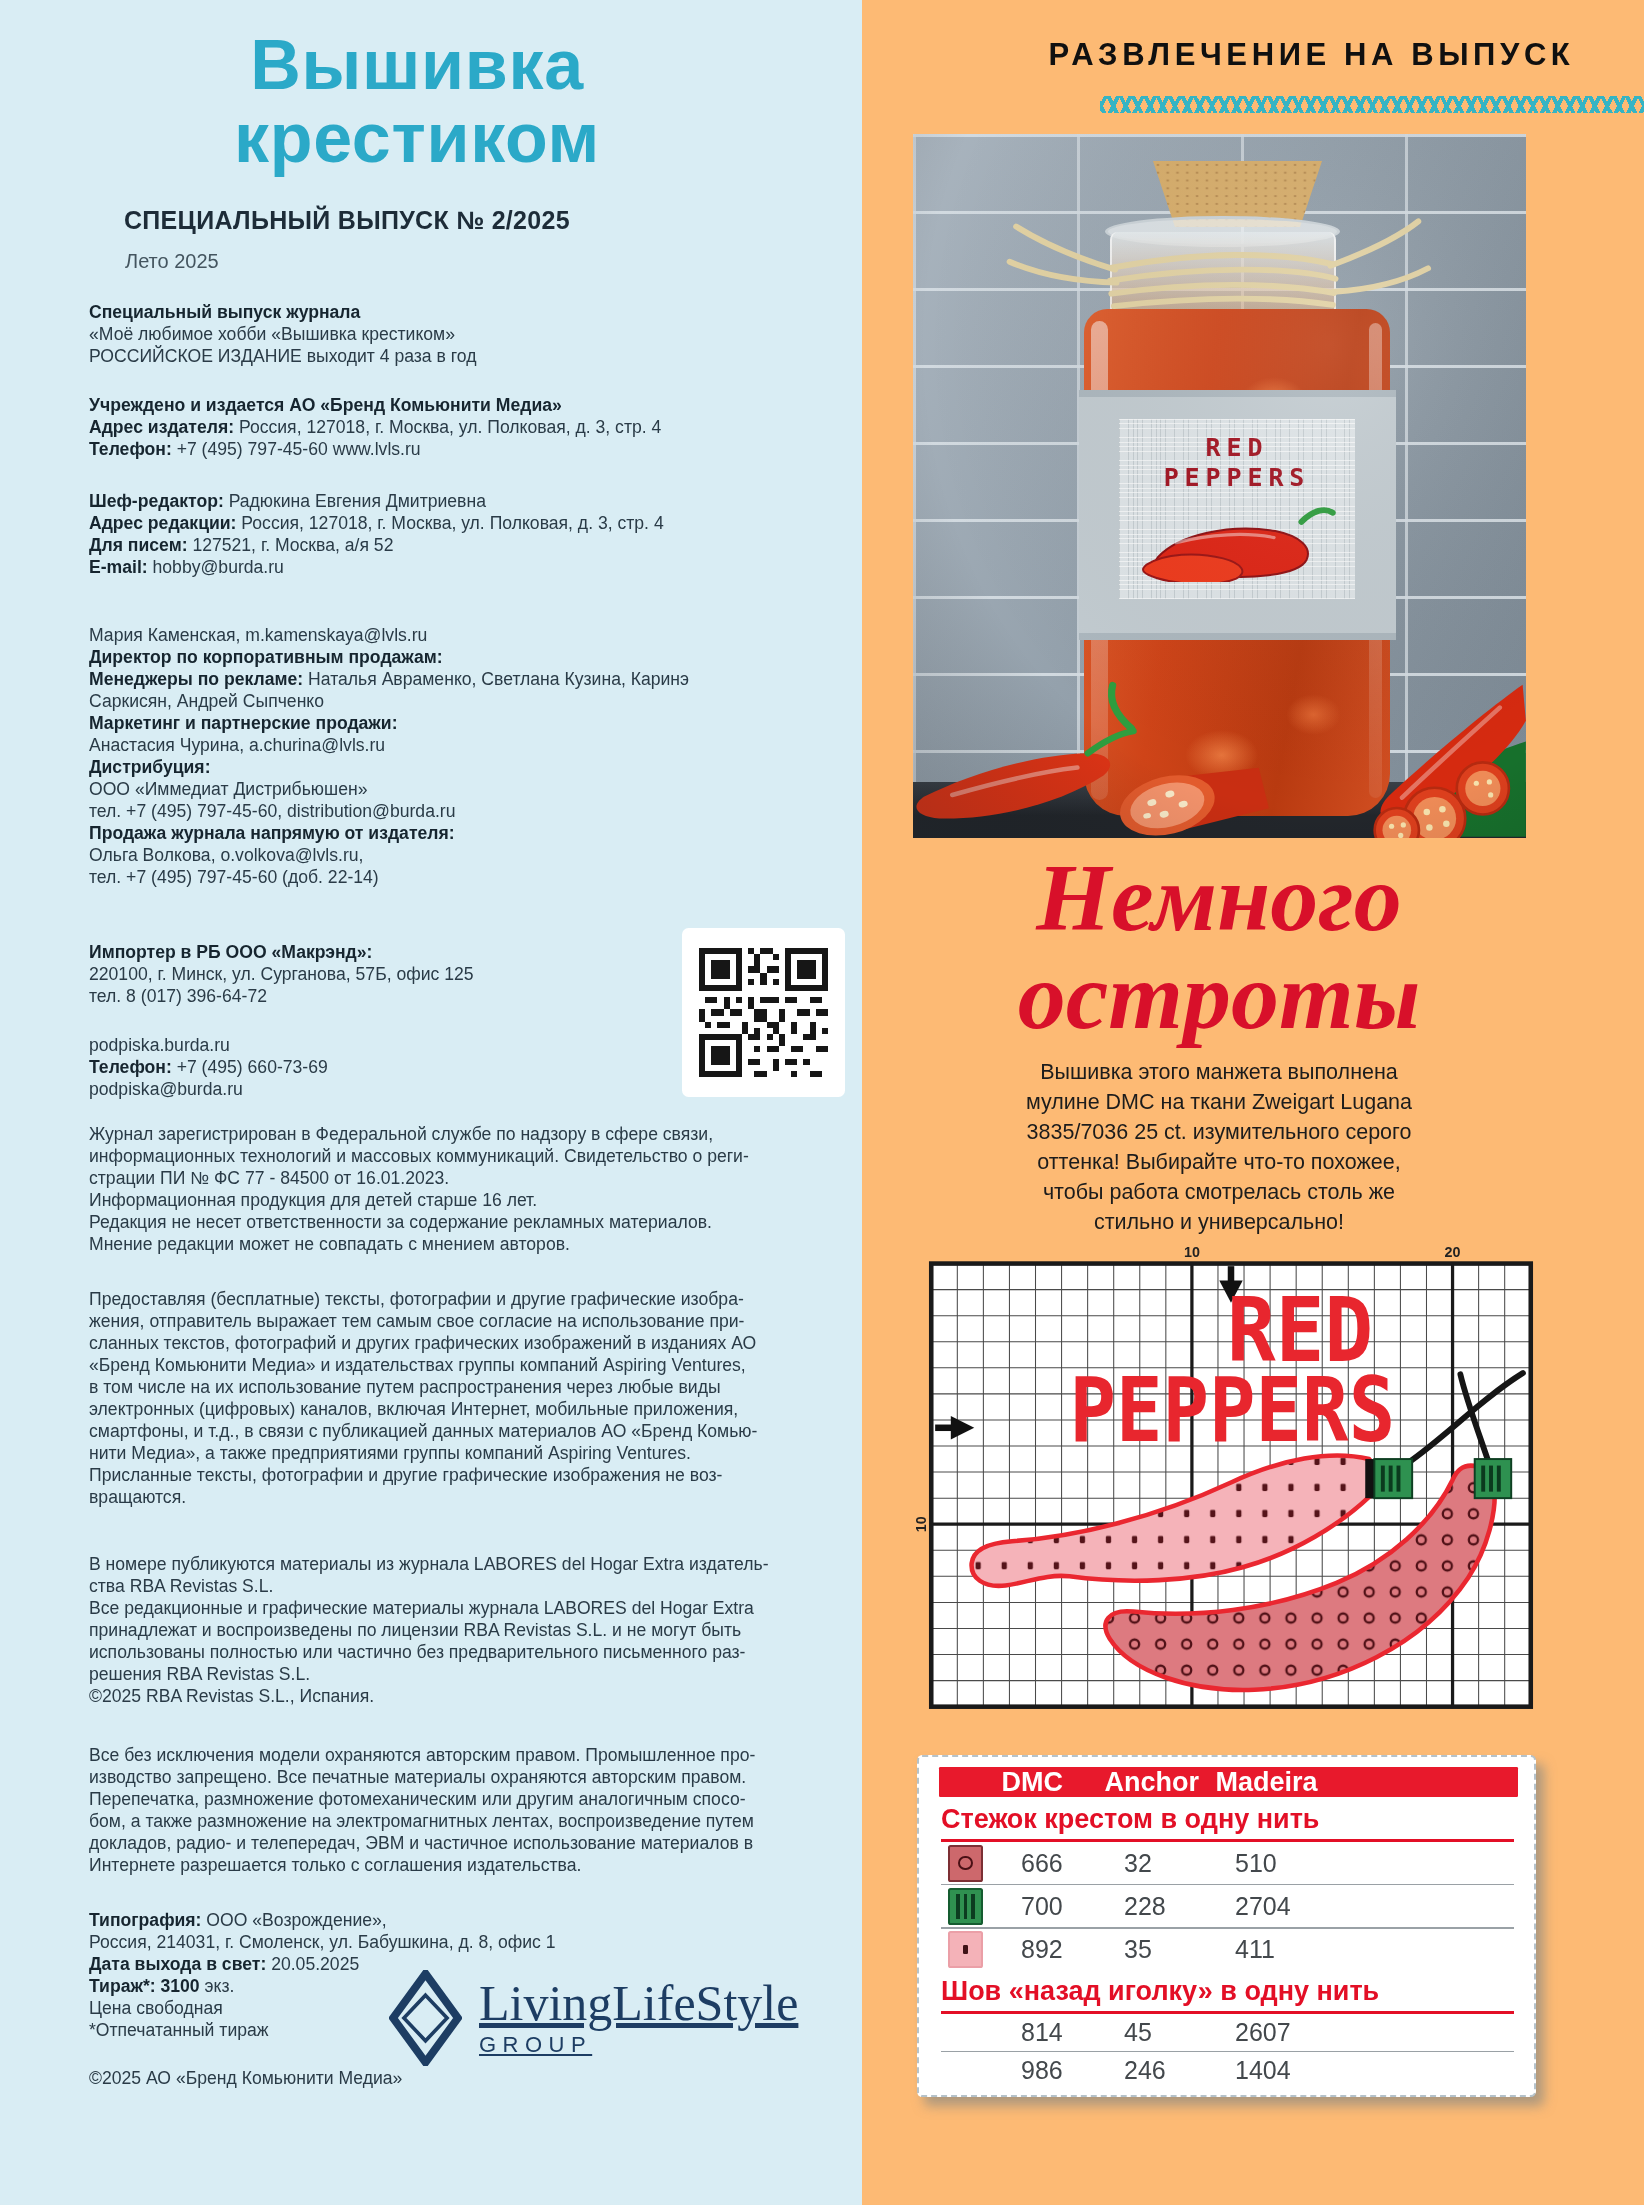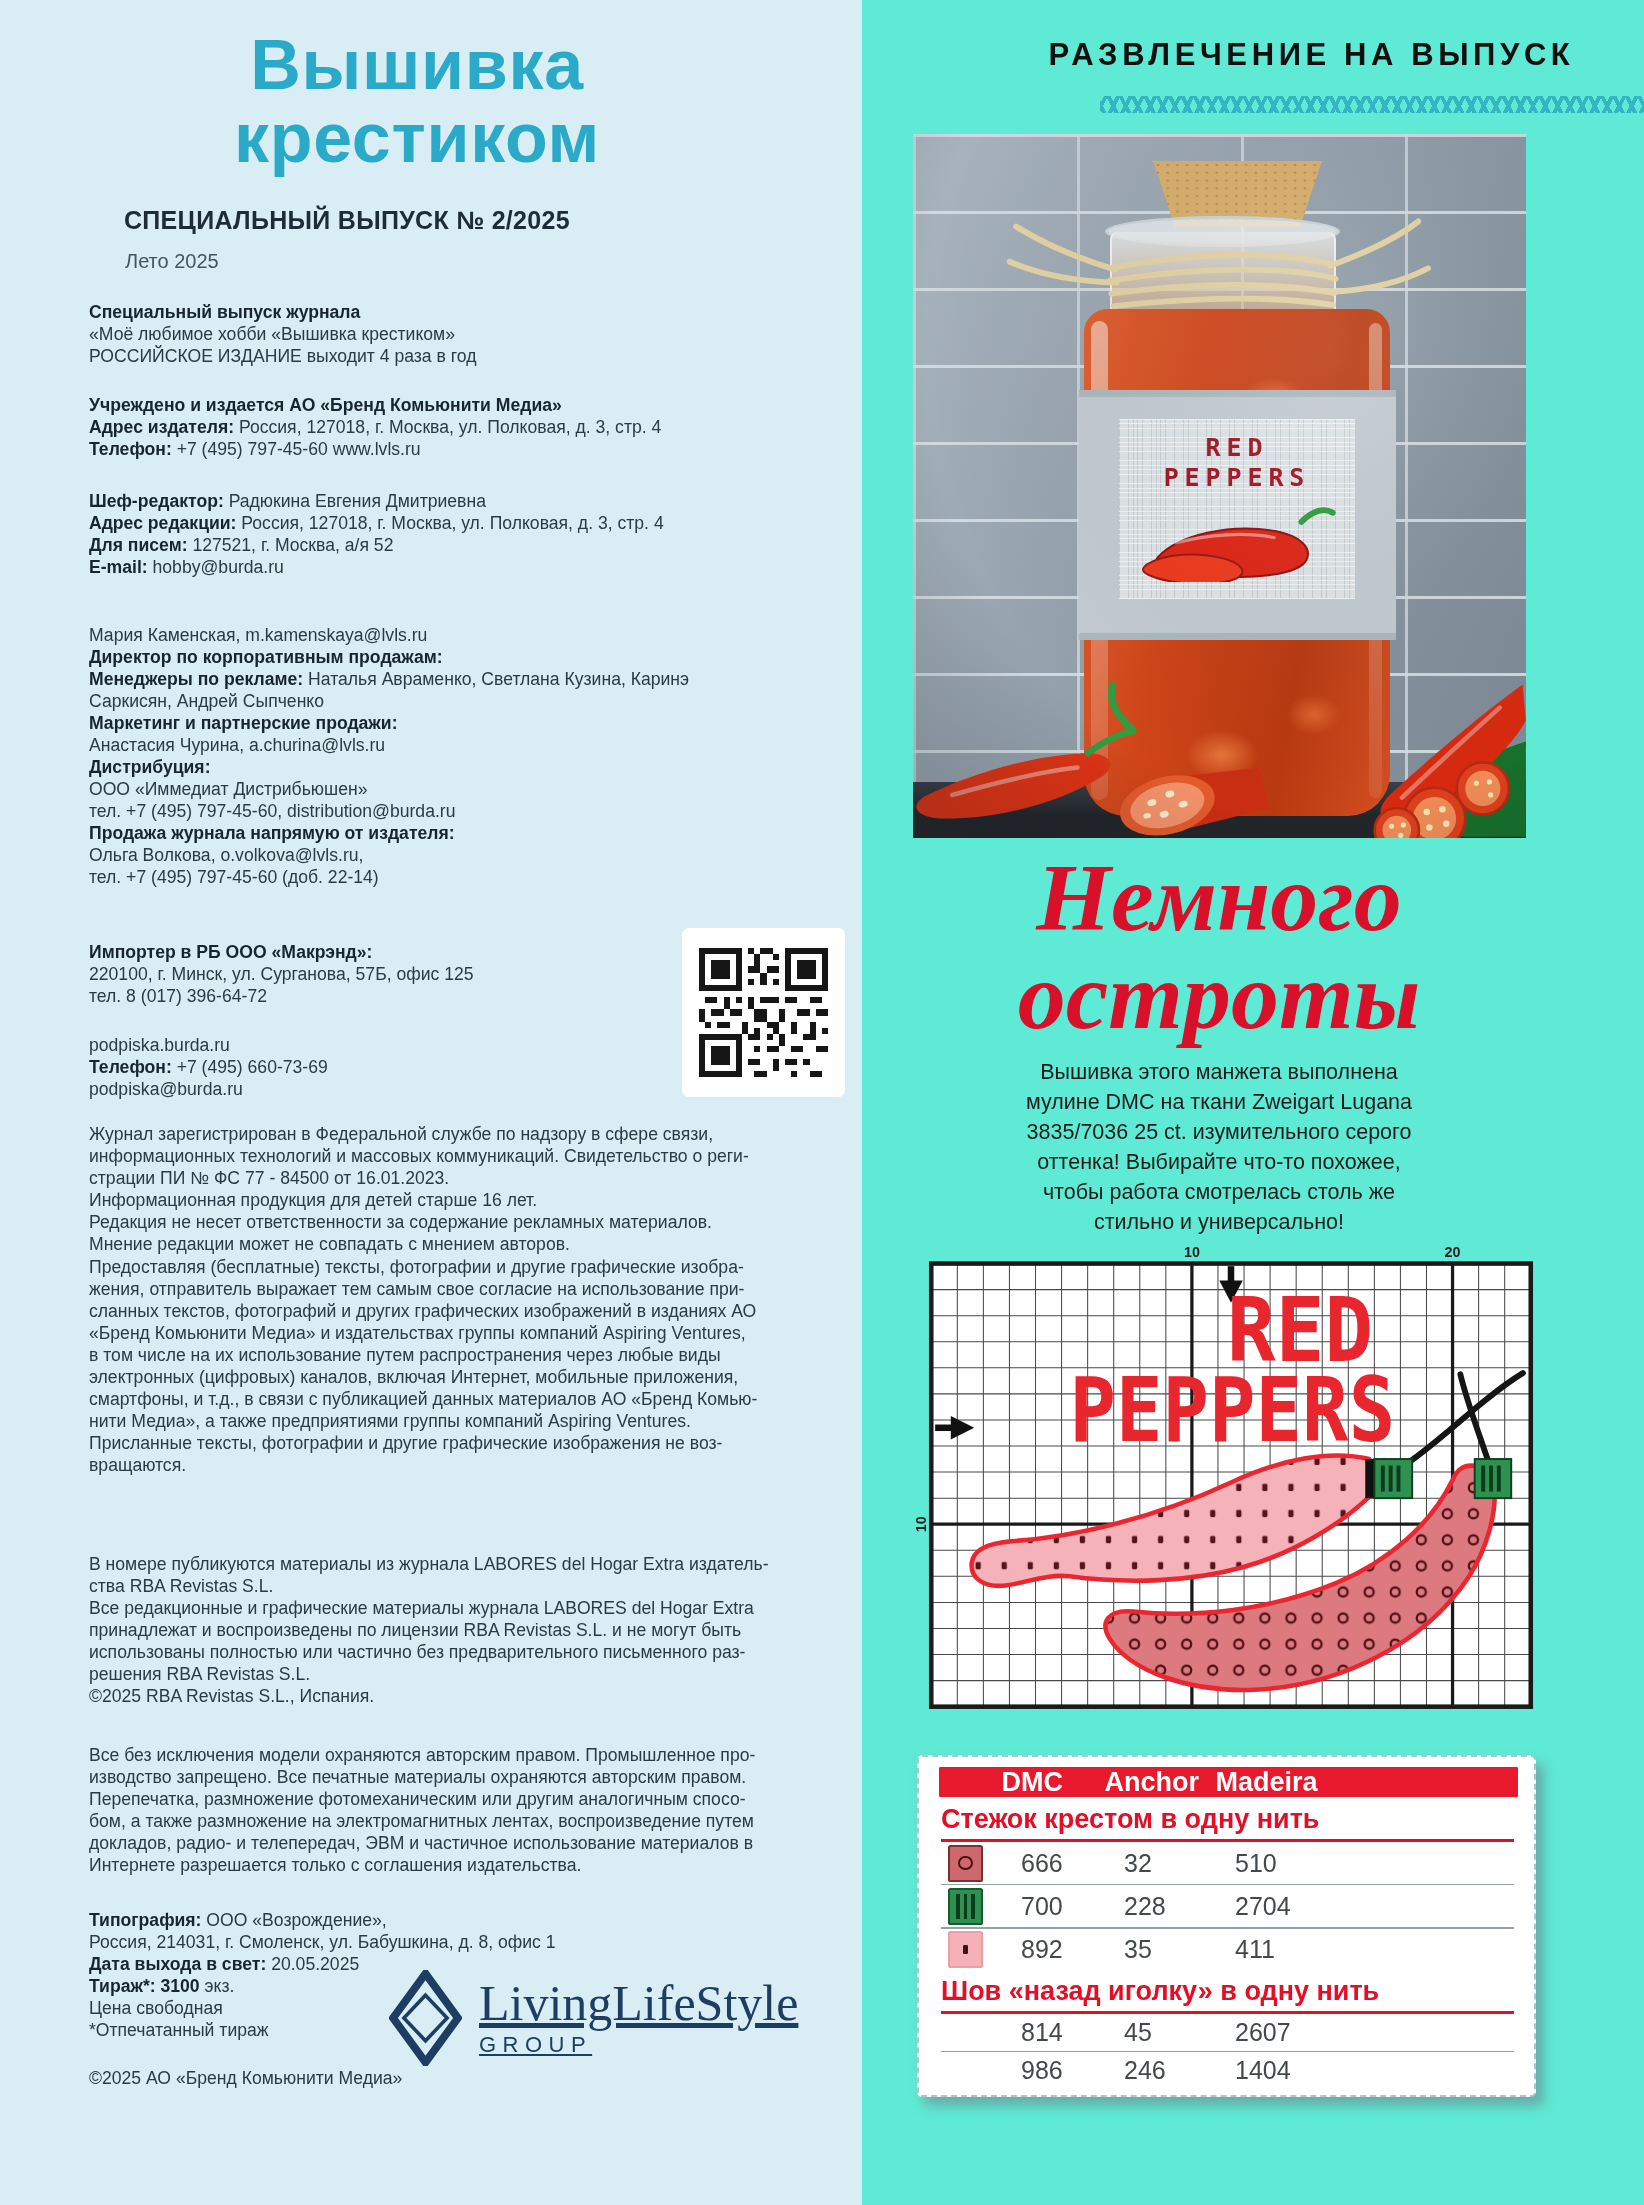--- a/index.html
+++ b/index.html
@@ -1,16 +1,16 @@
 <!DOCTYPE html>
 <html style="font-size:10.4px"><head>
 <meta charset="utf-8">
 <style>
   html,body{margin:0;padding:0;background:#ffffff;}
-  .page{position:relative;width:1645px;height:2205px;overflow:hidden;background:#5eead4;
+  .page{position:relative;width:1645px;height:2205px;overflow:hidden;background:#fdba74;
         font-family:"Liberation Sans",sans-serif;color:#253744;}
   
   .leftpanel{position:absolute;left:0;top:0;width:862px;height:2205px;background:#d9edf4;}
   .mag-title{position:absolute;left:91px;top:29px;width:652px;text-align:center;
              color:#2ba9c8;font-weight:bold;font-size:70px;line-height:73px;letter-spacing:0.7px;}
   .issue-line{position:absolute;left:124px;top:206px;font-size:25px;font-weight:bold;color:#1d2c38;letter-spacing:0.3px;}
   .season-line{position:absolute;left:125px;top:250px;font-size:20px;color:#44555f;}
   .blk{position:absolute;left:89px;width:759px;font-size:17.6px;line-height:22px;color:#2a3b47;}
   .blk .ln{min-height:22px;}
   .blk b{color:#16252f;}
@@ -225,21 +225,21 @@
         </g>
       </svg>
     </div>
 
     <div class="blk pblk" style="top:1123px">Журнал зарегистрирован в Федеральной службе по надзору в сфере связи,
 информационных технологий и массовых коммуникаций. Свидетельство о реги-
 страции ПИ № ФС 77 - 84500 от 16.01.2023.
 Информационная продукция для детей старше 16 лет.
 Редакция не несет ответственности за содержание рекламных материалов.
 Мнение редакции может не совпадать с мнением авторов.</div>
-    <div class="blk pblk" style="top:1256px">Предоставляя (бесплатные) тексты, фотографии и другие графические изобра-
+    <div class="blk pblk" style="top:1288px">Предоставляя (бесплатные) тексты, фотографии и другие графические изобра-
 жения, отправитель выражает тем самым свое согласие на использование при-
 сланных текстов, фотографий и других графических изображений в изданиях АО
 «Бренд Комьюнити Медиа» и издательствах группы компаний Aspiring Ventures,
 в том числе на их использование путем распространения через любые виды
 электронных (цифровых) каналов, включая Интернет, мобильные приложения,
 смартфоны, и т.д., в связи с публикацией данных материалов АО «Бренд Комью-
 нити Медиа», а также предприятиями группы компаний Aspiring Ventures.
 Присланные тексты, фотографии и другие графические изображения не воз-
 вращаются.</div>
     <div class="blk pblk" style="top:1553px">В номере публикуются материалы из журнала LABORES del Hogar Extra издатель-

